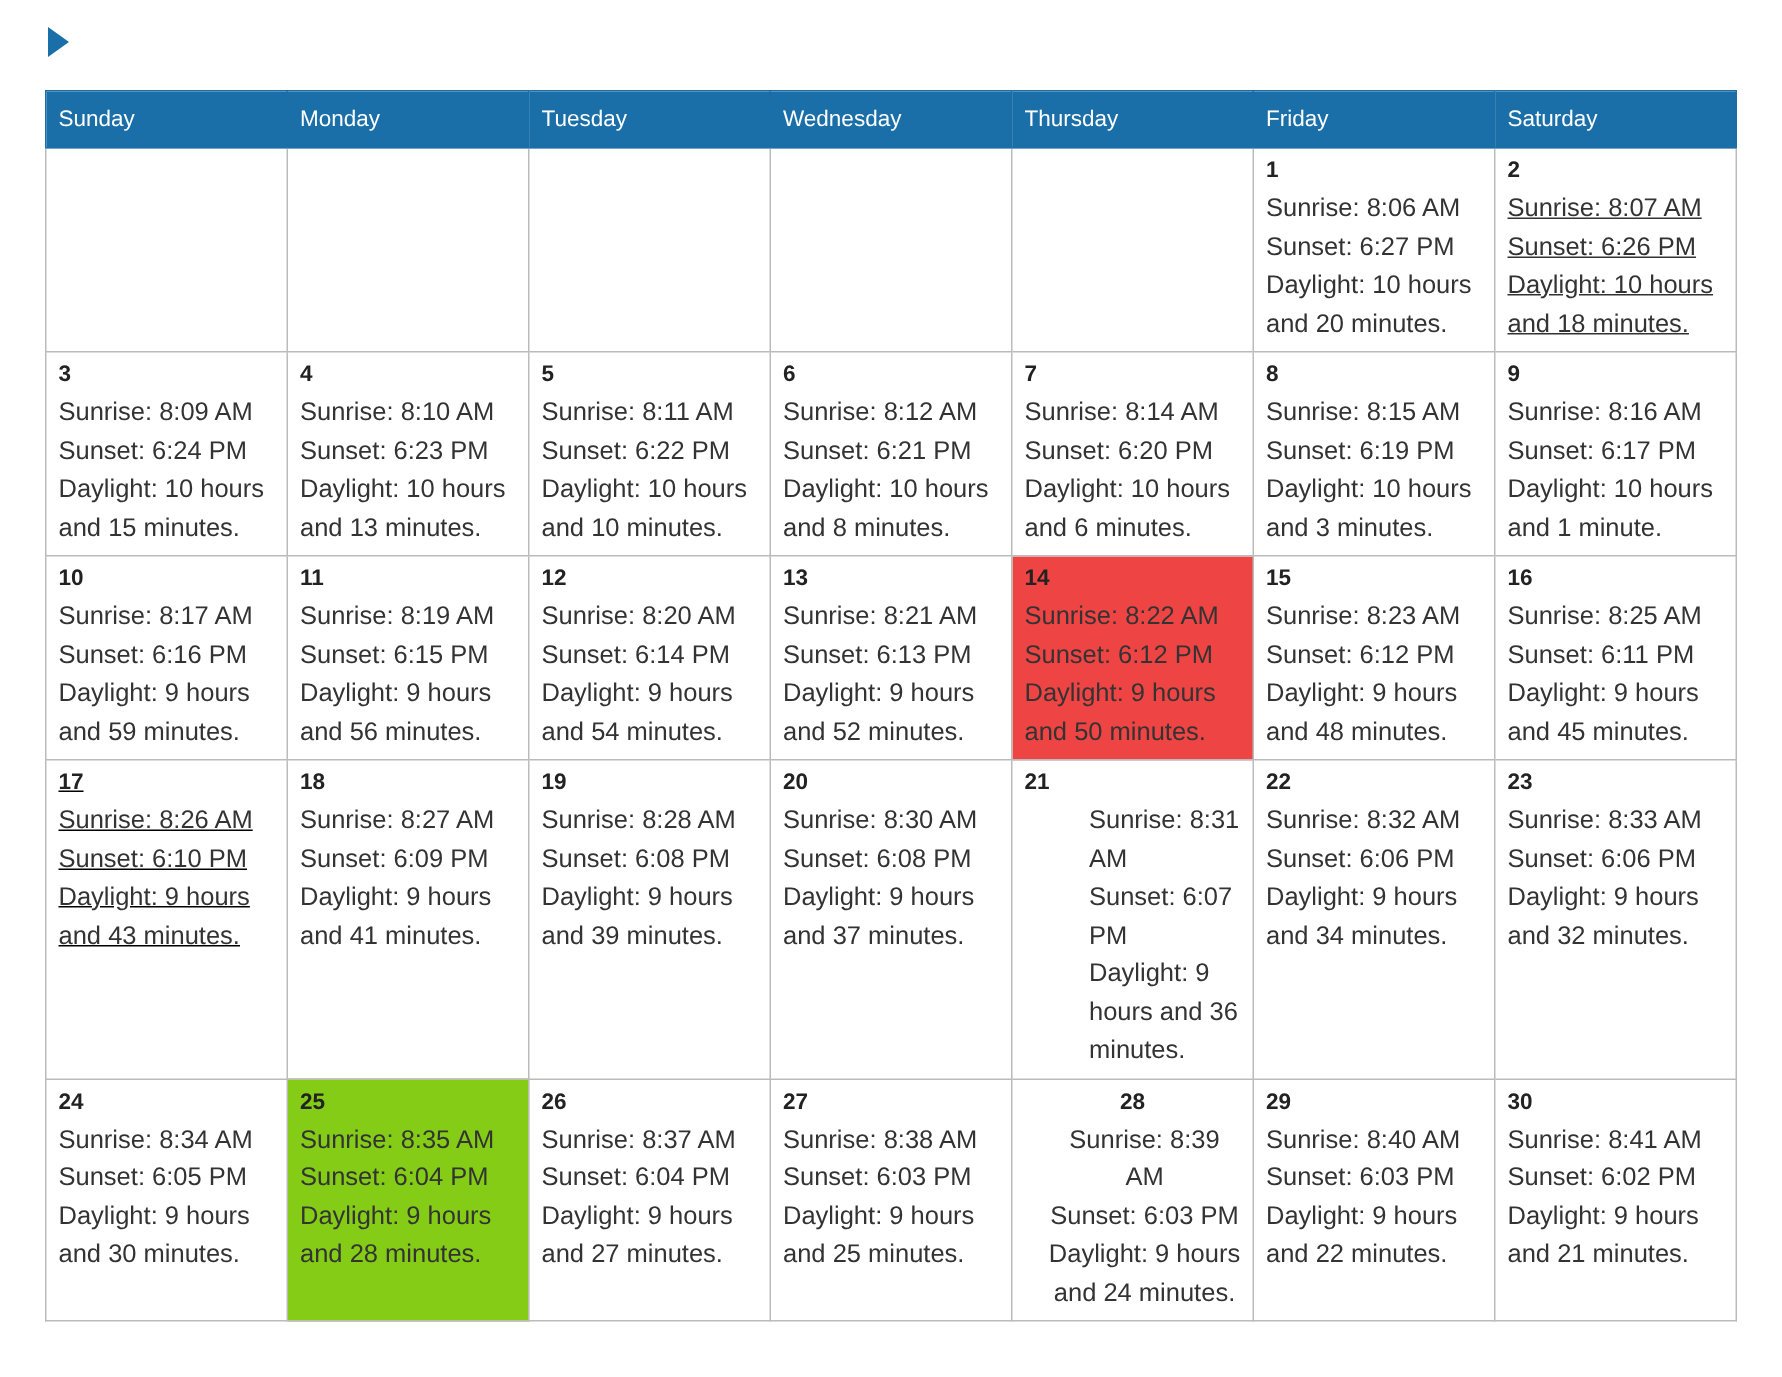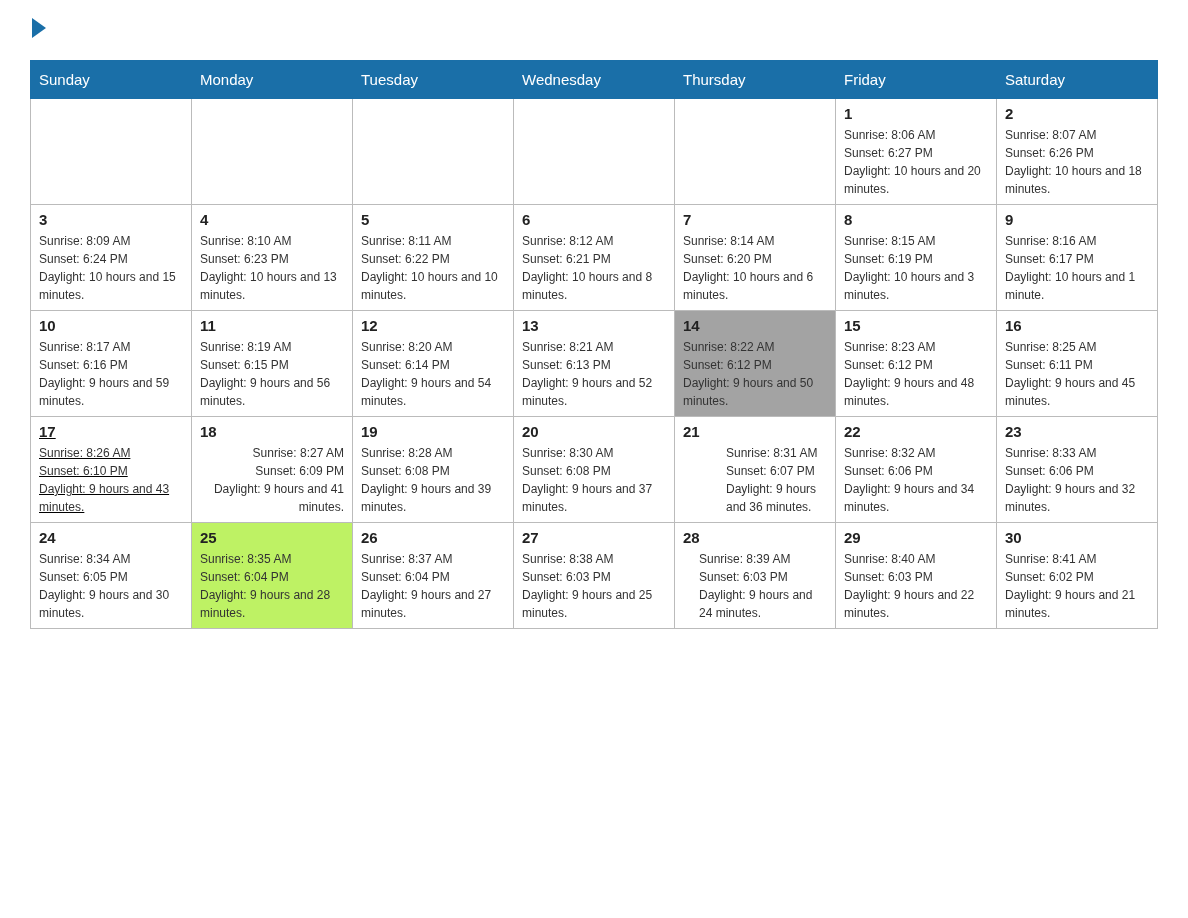--- a/index.html
+++ b/index.html
@@ -83,21 +83,21 @@
       min-height: 110px;
       width: 14.28%;
     }
     .day-number {
       font-size: 15px;
       font-weight: bold;
       color: #222;
       margin-bottom: 4px;
     }
     .day-info {
-      font-size: 12px;
+      font-size: 17px;
       color: #333;
       line-height: 1.5;
     }
     .empty-cell {
       background: #f9f9f9;
     }
     tr:nth-child(even) td {
       background-color: #f5f5f5;
     }
     tr:nth-child(odd) td {
@@ -148,21 +148,21 @@
         <td class="empty-cell"></td>
         <td class="empty-cell"></td>
         <td style="background-color: rgb(255, 255, 255);">
           <div class="day-number">1</div>
           <div class="day-info" style="white-space: pre-line;">Sunrise: 8:06 AM
 Sunset: 6:27 PM
 Daylight: 10 hours and 20 minutes.</div>
         </td>
         <td style="background-color: rgb(255, 255, 255);">
           <div class="day-number">2</div>
-          <div class="day-info" style="white-space: pre-line;">Sunrise: 8:07 AM
+          <div class="day-info" style="white-space: pre-line; text-decoration: underline;">Sunrise: 8:07 AM
 Sunset: 6:26 PM
 Daylight: 10 hours and 18 minutes.</div>
         </td>
       </tr>
       <tr>
         <td style="background-color: rgb(255, 255, 255);">
           <div class="day-number">3</div>
           <div class="day-info" style="white-space: pre-line;">Sunrise: 8:09 AM
 Sunset: 6:24 PM
 Daylight: 10 hours and 15 minutes.</div>
@@ -222,21 +222,21 @@
           <div class="day-info" style="white-space: pre-line;">Sunrise: 8:20 AM
 Sunset: 6:14 PM
 Daylight: 9 hours and 54 minutes.</div>
         </td>
         <td style="background-color: rgb(255, 255, 255);">
           <div class="day-number">13</div>
           <div class="day-info" style="white-space: pre-line;">Sunrise: 8:21 AM
 Sunset: 6:13 PM
 Daylight: 9 hours and 52 minutes.</div>
         </td>
-        <td style="background-color: #a3a3a3;">
+        <td style="background-color: #ef4444;">
           <div class="day-number">14</div>
           <div class="day-info" style="white-space: pre-line;">Sunrise: 8:22 AM
 Sunset: 6:12 PM
 Daylight: 9 hours and 50 minutes.</div>
         </td>
         <td style="background-color: rgb(255, 255, 255); margin-top: 24px;">
           <div class="day-number">15</div>
           <div class="day-info" style="white-space: pre-line;">Sunrise: 8:23 AM
 Sunset: 6:12 PM
 Daylight: 9 hours and 48 minutes.</div>
@@ -250,21 +250,21 @@
       </tr>
       <tr>
         <td style="background-color: rgb(255, 255, 255); text-decoration: underline;">
           <div class="day-number">17</div>
           <div class="day-info" style="white-space: pre-line;">Sunrise: 8:26 AM
 Sunset: 6:10 PM
 Daylight: 9 hours and 43 minutes.</div>
         </td>
         <td style="background-color: rgb(255, 255, 255);">
           <div class="day-number">18</div>
-          <div class="day-info" style="white-space: pre-line; text-align: right;">Sunrise: 8:27 AM
+          <div class="day-info" style="white-space: pre-line;">Sunrise: 8:27 AM
 Sunset: 6:09 PM
 Daylight: 9 hours and 41 minutes.</div>
         </td>
         <td style="background-color: rgb(255, 255, 255);">
           <div class="day-number">19</div>
           <div class="day-info" style="white-space: pre-line;">Sunrise: 8:28 AM
 Sunset: 6:08 PM
 Daylight: 9 hours and 39 minutes.</div>
         </td>
         <td style="background-color: rgb(255, 255, 255);">
@@ -292,39 +292,39 @@
 Daylight: 9 hours and 32 minutes.</div>
         </td>
       </tr>
       <tr>
         <td style="background-color: rgb(255, 255, 255); border-radius: 31px;">
           <div class="day-number">24</div>
           <div class="day-info" style="white-space: pre-line;">Sunrise: 8:34 AM
 Sunset: 6:05 PM
 Daylight: 9 hours and 30 minutes.</div>
         </td>
-        <td style="background-color: #bef264;">
+        <td style="background-color: #84cc16;">
           <div class="day-number">25</div>
           <div class="day-info" style="white-space: pre-line;">Sunrise: 8:35 AM
 Sunset: 6:04 PM
 Daylight: 9 hours and 28 minutes.</div>
         </td>
         <td style="background-color: rgb(255, 255, 255);">
           <div class="day-number">26</div>
           <div class="day-info" style="white-space: pre-line;">Sunrise: 8:37 AM
 Sunset: 6:04 PM
 Daylight: 9 hours and 27 minutes.</div>
         </td>
         <td style="background-color: rgb(255, 255, 255);">
           <div class="day-number">27</div>
           <div class="day-info" style="white-space: pre-line;">Sunrise: 8:38 AM
 Sunset: 6:03 PM
 Daylight: 9 hours and 25 minutes.</div>
         </td>
-        <td style="background-color: rgb(255, 255, 255);">
+        <td style="background-color: rgb(255, 255, 255); text-align: center;">
           <div class="day-number">28</div>
           <div class="day-info" style="white-space: pre-line; margin-left: 16px;">Sunrise: 8:39 AM
 Sunset: 6:03 PM
 Daylight: 9 hours and 24 minutes.</div>
         </td>
         <td style="background-color: rgb(255, 255, 255);">
           <div class="day-number">29</div>
           <div class="day-info" style="white-space: pre-line;">Sunrise: 8:40 AM
 Sunset: 6:03 PM
 Daylight: 9 hours and 22 minutes.</div>

